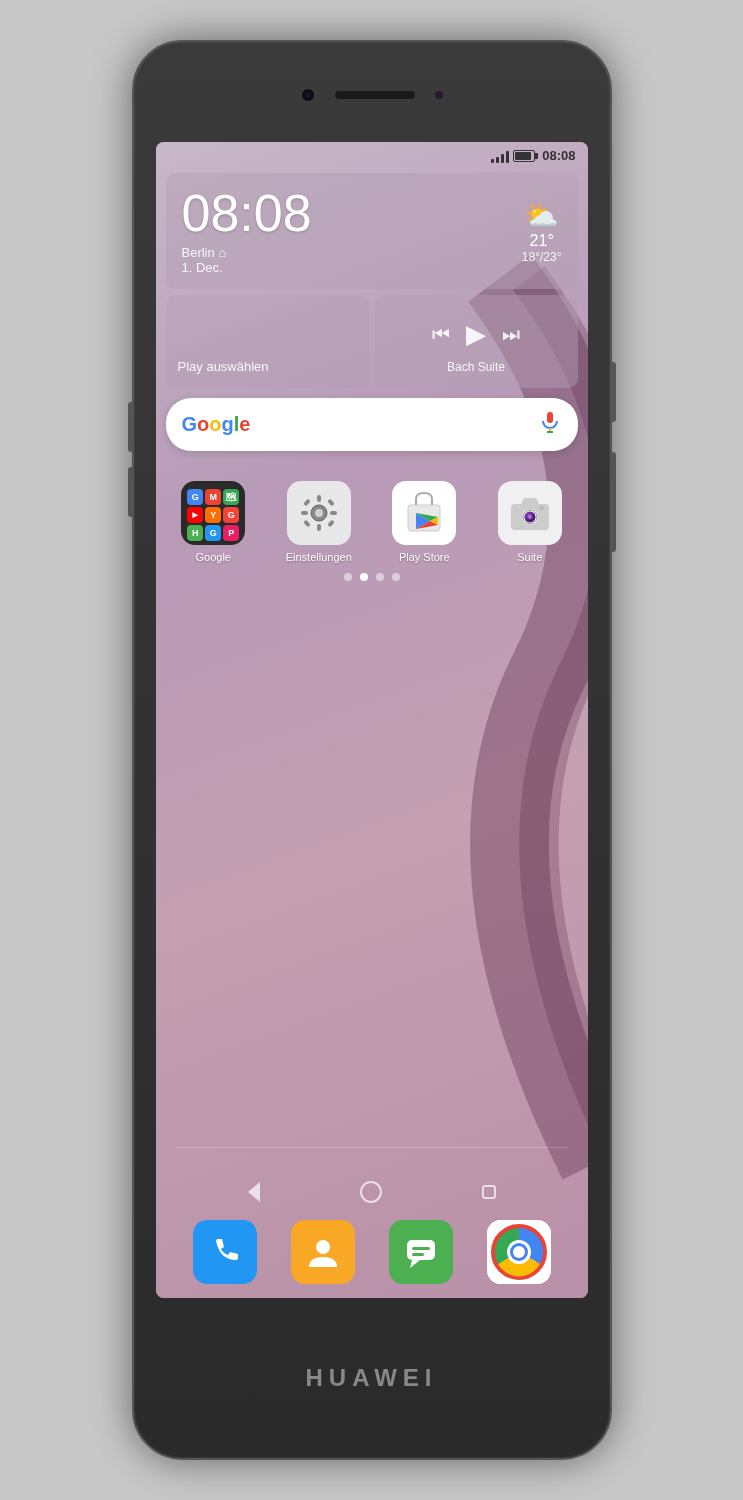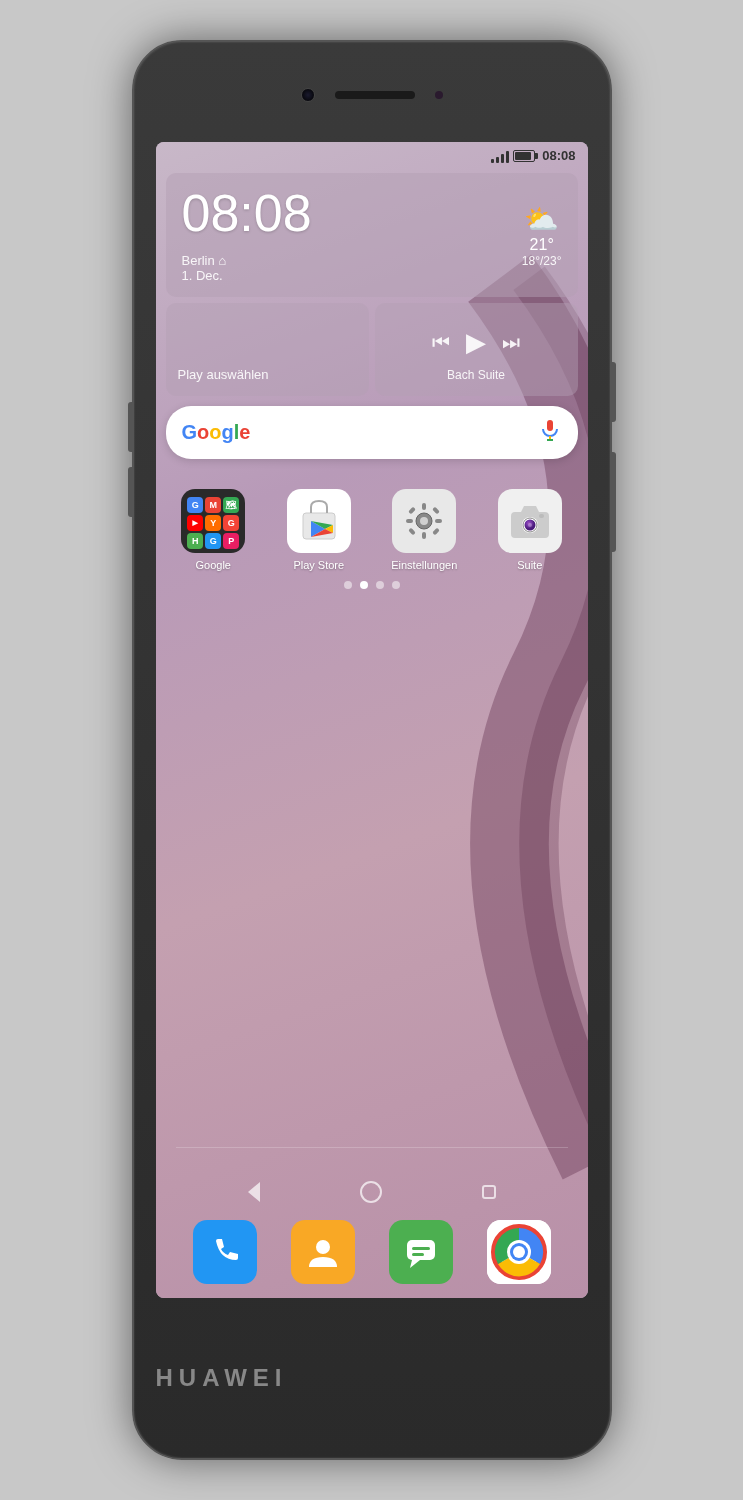--- a/index.html
+++ b/index.html
@@ -118,21 +118,21 @@
 
     
     .phone-bottom {
       position: absolute;
       bottom: 10px;
       left: 22px;
       right: 22px;
       height: 140px;
       display: flex;
       flex-direction: column;
-      align-items: flex-start;
+      align-items: center;
       justify-content: center;
     }
 
     .huawei-logo {
       font-size: 24px;
       font-weight: bold;
       color: #888;
       letter-spacing: 6px;
       font-family: Arial, sans-serif;
     }
@@ -243,21 +243,21 @@
       font-size: 52px;
       font-weight: 300;
       color: white;
       line-height: 1;
       text-shadow: 0 1px 3px rgba(0,0,0,0.2);
     }
 
     .clock-location {
       font-size: 13px;
       color: rgba(255,255,255,0.9);
-      margin-top: 14px;
+      margin-top: 6px;
     }
 
     .clock-date {
       font-size: 13px;
       color: rgba(255,255,255,0.9);
     }
 
     .clock-right {
       text-align: center;
     }
@@ -640,37 +640,20 @@
             <div class="g-mini" style="background:#FF6D00;color:white;">Y</div>
             <div class="g-mini" style="background:#F44336;color:white;">G</div>
             <div class="g-mini" style="background:#4CAF50;color:white;">H</div>
             <div class="g-mini" style="background:#2196F3;color:white;">G</div>
             <div class="g-mini" style="background:#E91E63;color:white;">P</div>
           </div>
           <div class="app-label">Google</div>
         </div>
 
         <div class="app-item">
-          <div class="app-icon play-store-icon">
-            <svg width="60" height="60" viewBox="0 0 60 60">
-              <rect width="60" height="60" rx="12" fill="white"></rect>
-
-              <rect x="14" y="22" width="32" height="26" rx="3" fill="#e8e8e8" stroke="#ccc" stroke-width="1"></rect>
-              <path d="M22 22 L22 16 Q22 10 30 10 Q38 10 38 16 L38 22" stroke="#aaa" stroke-width="2" fill="none"></path>
-
-              <polygon points="22,30 22,46 36,38" fill="#4285F4"></polygon>
-              <polygon points="22,30 36,38 44,34" fill="#34A853"></polygon>
-              <polygon points="36,38 44,34 44,42" fill="#FBBC05"></polygon>
-              <polygon points="22,46 36,38 44,42" fill="#EA4335"></polygon>
-            </svg>
-          </div>
-          <div class="app-label">Play Store</div>
-        </div>
-
-        <div class="app-item">
           <div class="app-icon settings-icon-bg">
             <svg width="44" height="44" viewBox="0 0 44 44">
               <circle cx="22" cy="22" r="8" fill="#888" stroke="#666" stroke-width="1"></circle>
               <circle cx="22" cy="22" r="4" fill="#d0d0d0"></circle>
 
               <g fill="#888">
                 <rect x="20" y="4" width="4" height="7" rx="2"></rect>
                 <rect x="20" y="33" width="4" height="7" rx="2"></rect>
                 <rect x="4" y="20" width="7" height="4" rx="2"></rect>
                 <rect x="33" y="20" width="7" height="4" rx="2"></rect>
@@ -678,20 +661,37 @@
                 <rect x="32" y="8" width="4" height="7" rx="2" transform="rotate(-45 34 11.5)"></rect>
                 <rect x="8" y="29" width="4" height="7" rx="2" transform="rotate(-45 10 32.5)"></rect>
                 <rect x="32" y="29" width="4" height="7" rx="2" transform="rotate(45 34 32.5)"></rect>
               </g>
             </svg>
           </div>
           <div class="app-label">Einstellungen</div>
         </div>
 
         <div class="app-item">
+          <div class="app-icon play-store-icon">
+            <svg width="60" height="60" viewBox="0 0 60 60">
+              <rect width="60" height="60" rx="12" fill="white"></rect>
+
+              <rect x="14" y="22" width="32" height="26" rx="3" fill="#e8e8e8" stroke="#ccc" stroke-width="1"></rect>
+              <path d="M22 22 L22 16 Q22 10 30 10 Q38 10 38 16 L38 22" stroke="#aaa" stroke-width="2" fill="none"></path>
+
+              <polygon points="22,30 22,46 36,38" fill="#4285F4"></polygon>
+              <polygon points="22,30 36,38 44,34" fill="#34A853"></polygon>
+              <polygon points="36,38 44,34 44,42" fill="#FBBC05"></polygon>
+              <polygon points="22,46 36,38 44,42" fill="#EA4335"></polygon>
+            </svg>
+          </div>
+          <div class="app-label">Play Store</div>
+        </div>
+
+        <div class="app-item">
           <div class="app-icon camera-icon-bg">
             <svg width="50" height="50" viewBox="0 0 50 50">
               <rect width="50" height="50" rx="12" fill="#f0f0f0"></rect>
               <rect x="6" y="16" width="38" height="26" rx="4" fill="#ccc"></rect>
               <path d="M16 16 L19 10 L31 10 L34 16" fill="#ccc"></path>
               <circle cx="25" cy="29" r="8" fill="white"></circle>
               <circle cx="25" cy="29" r="7" fill="none" stroke="#888" stroke-width="1"></circle>
 
               <circle cx="25" cy="29" r="5.5" fill="url(#camGrad)"></circle>
               <defs>

